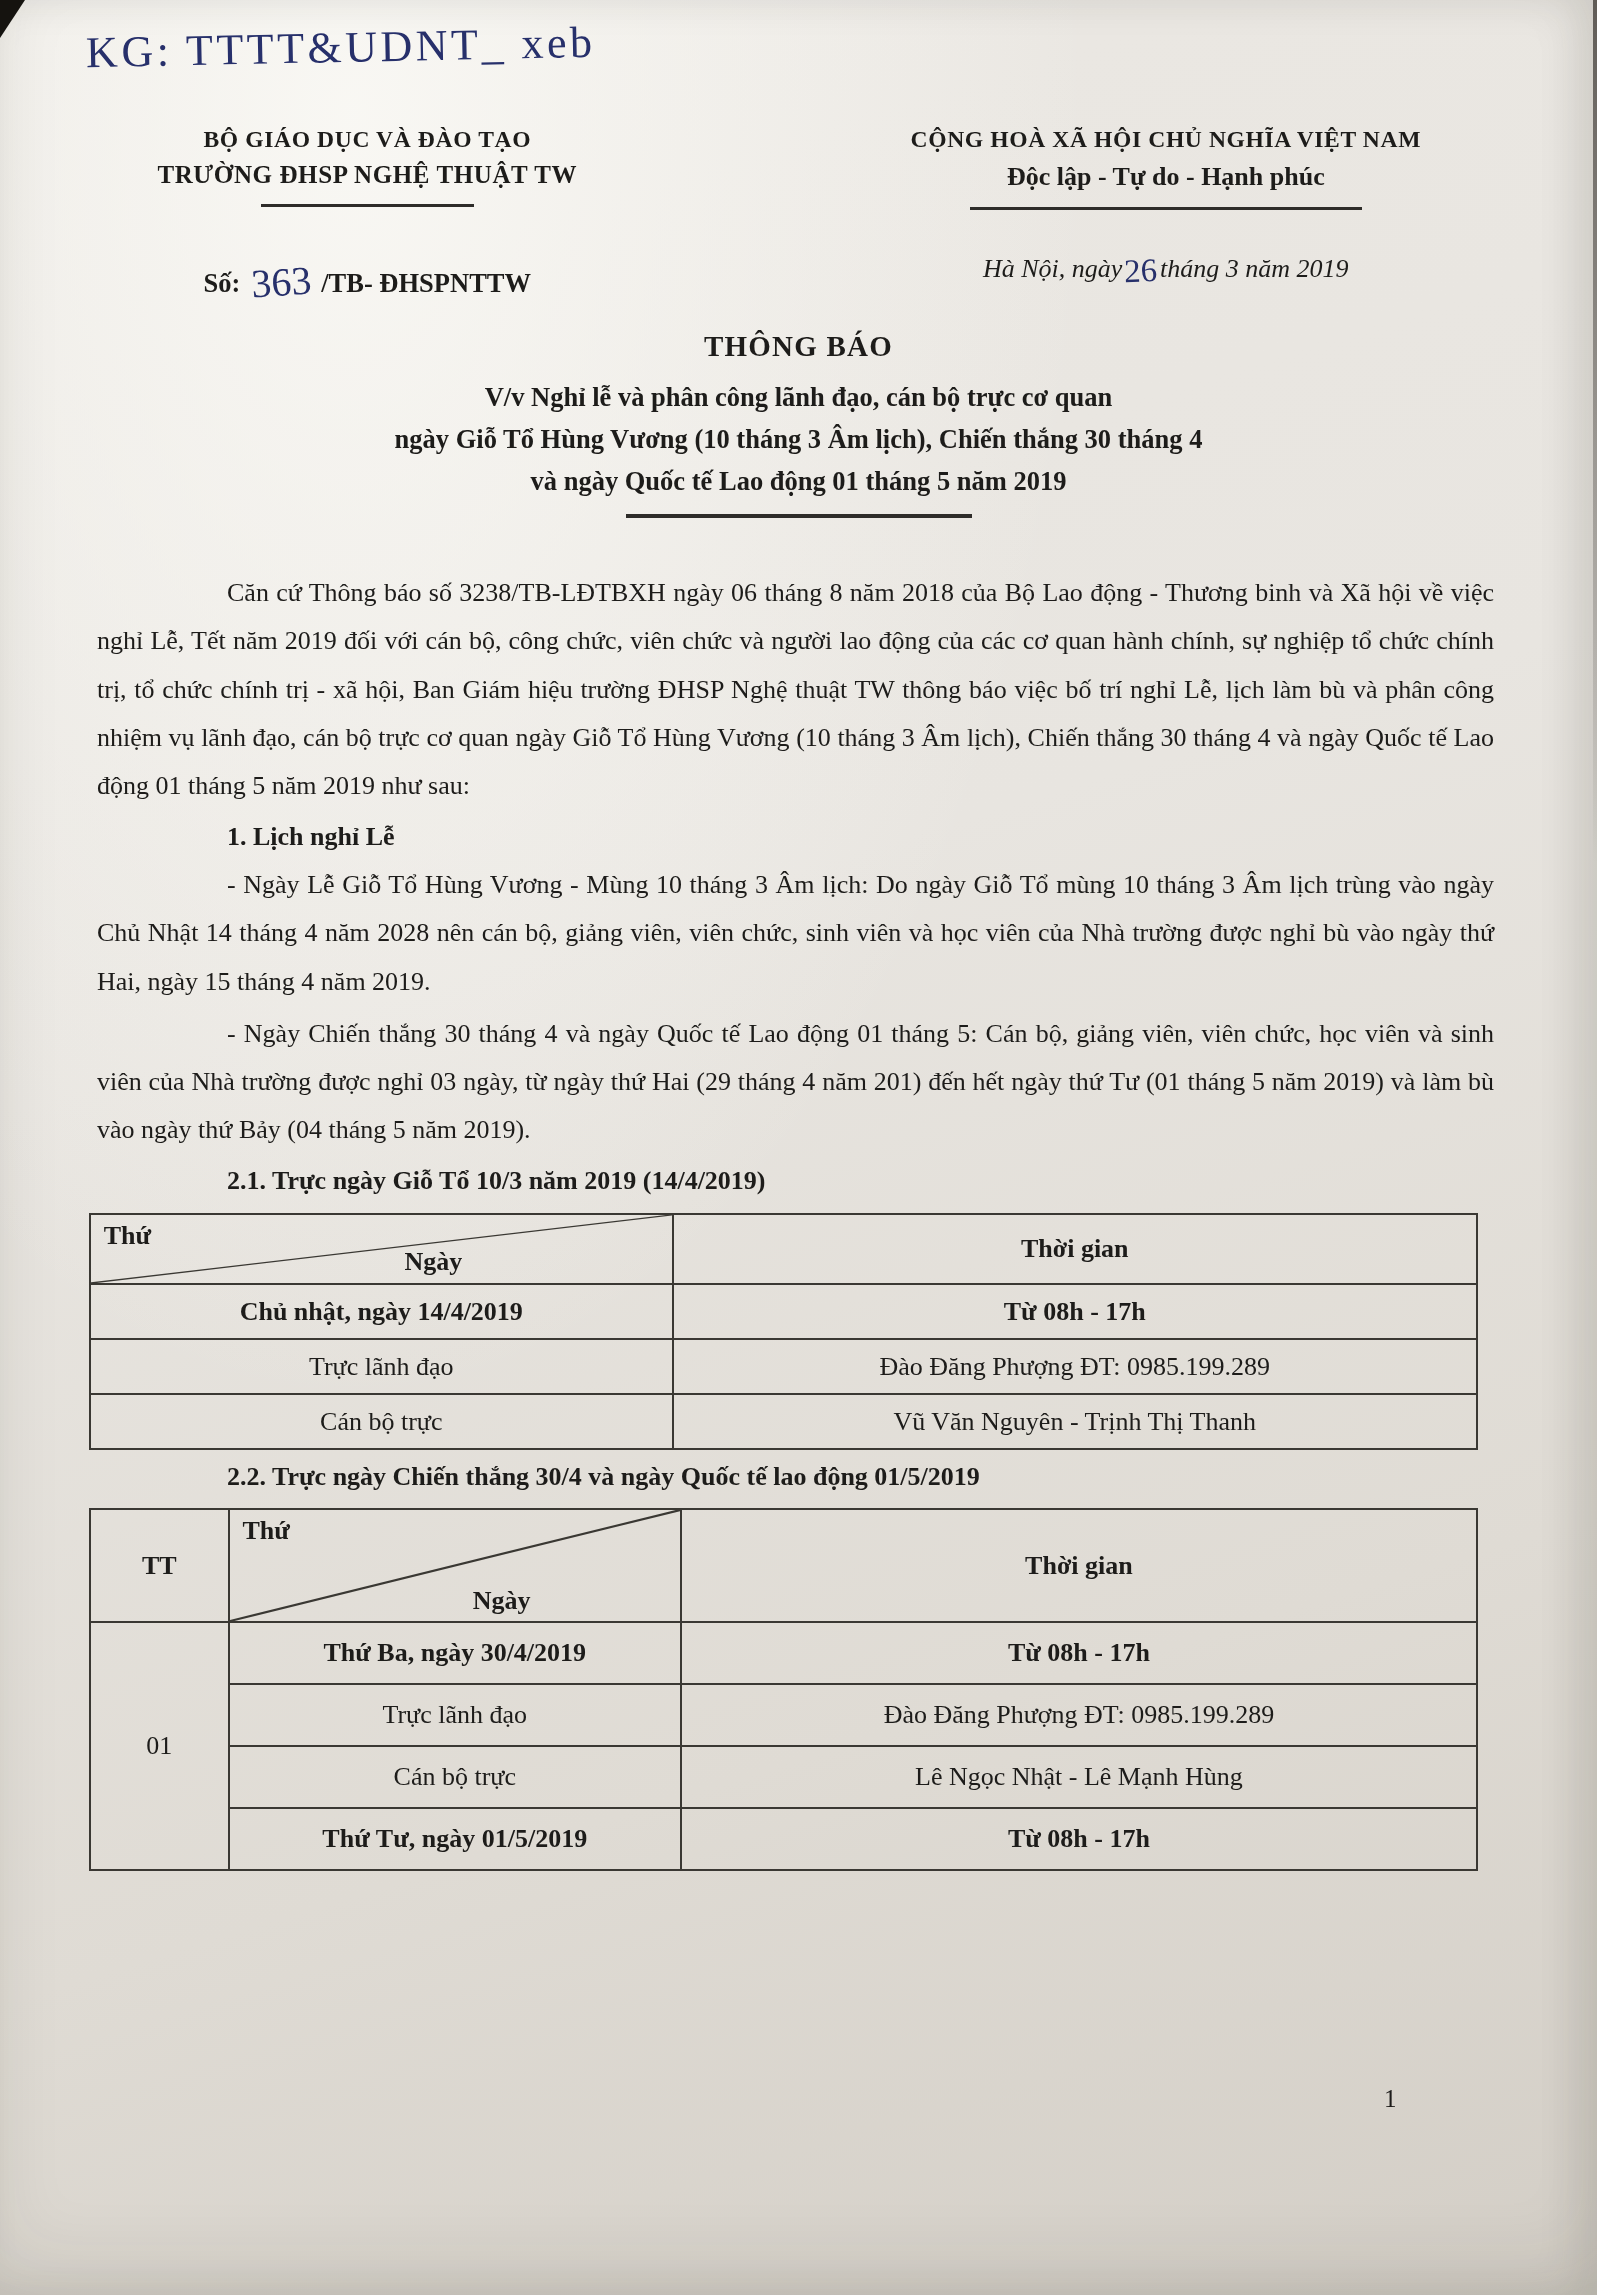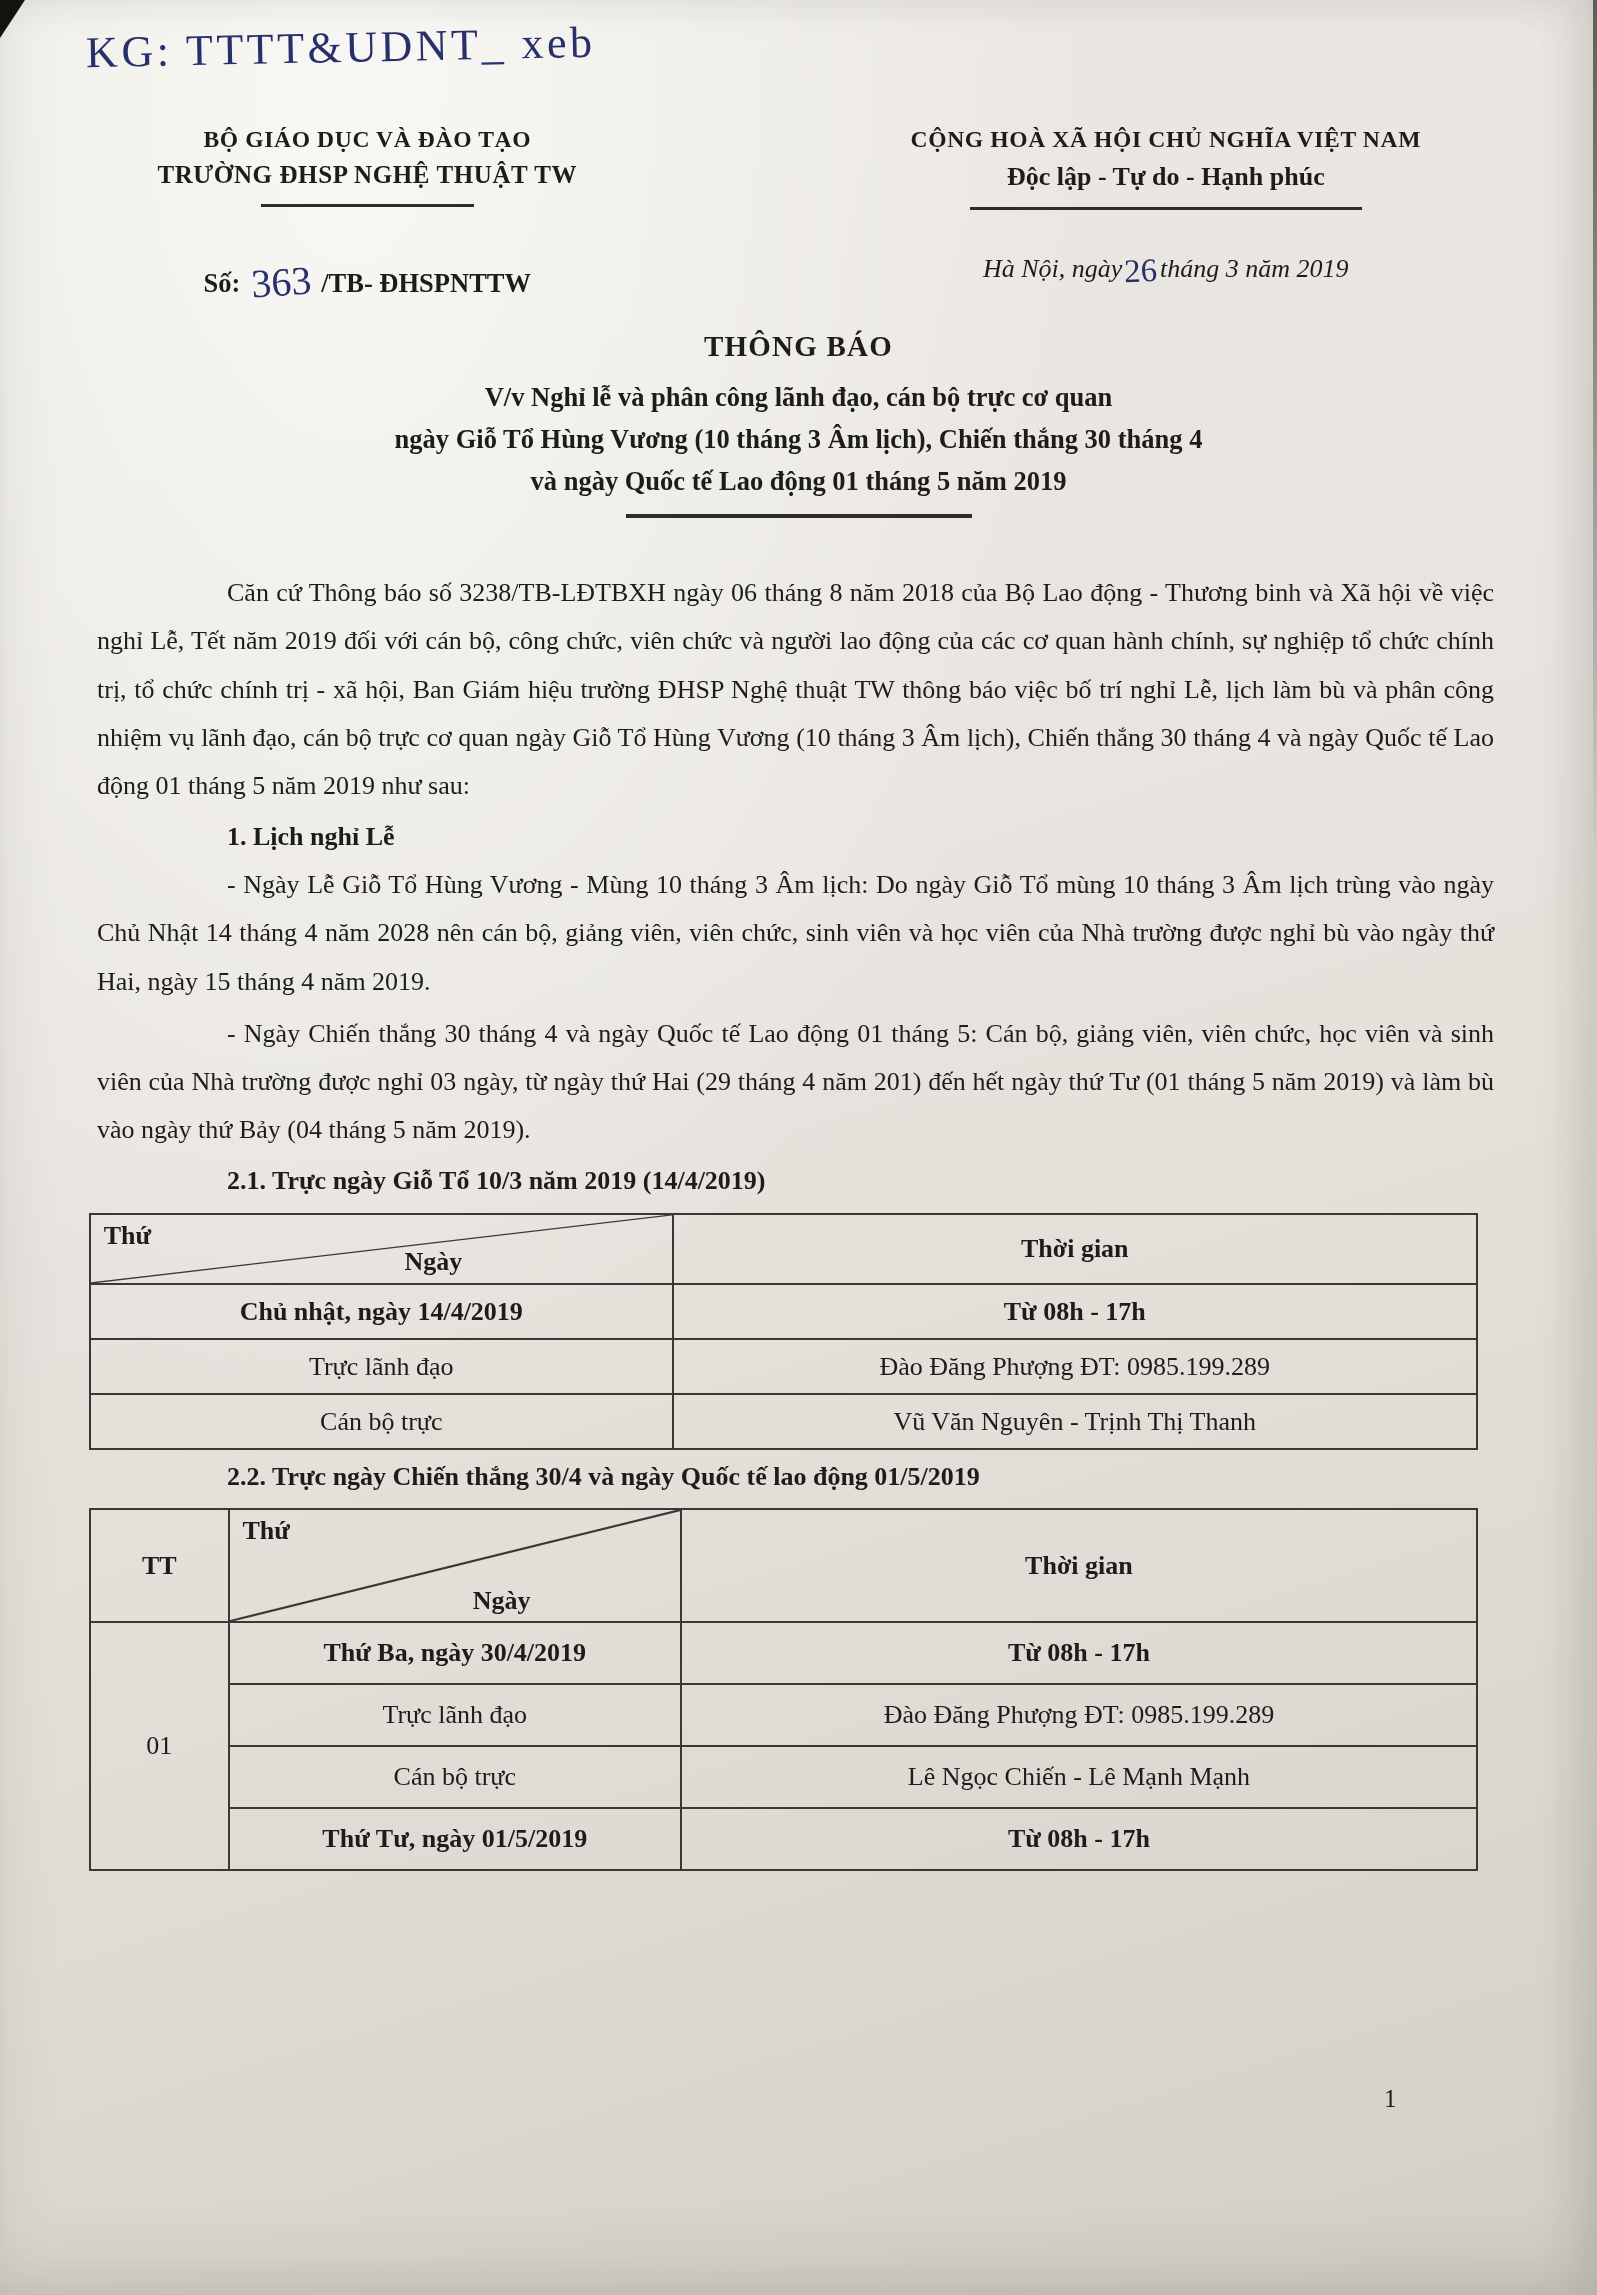--- a/index.html
+++ b/index.html
@@ -176,21 +176,21 @@
         <td rowspan="4" style="font-weight:normal">01</td>
         <td>Thứ Ba, ngày 30/4/2019</td>
         <td>Từ 08h - 17h</td>
       </tr>
       <tr class="body-row">
         <td>Trực lãnh đạo</td>
         <td>Đào Đăng Phượng  ĐT: 0985.199.289</td>
       </tr>
       <tr class="body-row">
         <td>Cán bộ trực</td>
-        <td>Lê Ngọc Chiến - Lê Mạnh Mạnh</td>
+        <td>Lê Ngọc Nhật - Lê Mạnh Hùng</td>
       </tr>
       <tr class="body-row bold-row">
         <td>Thứ Tư, ngày 01/5/2019</td>
         <td>Từ 08h - 17h</td>
       </tr>
     </tbody>
       </table>
   </div>
 
   <div class="page-number">1</div>

